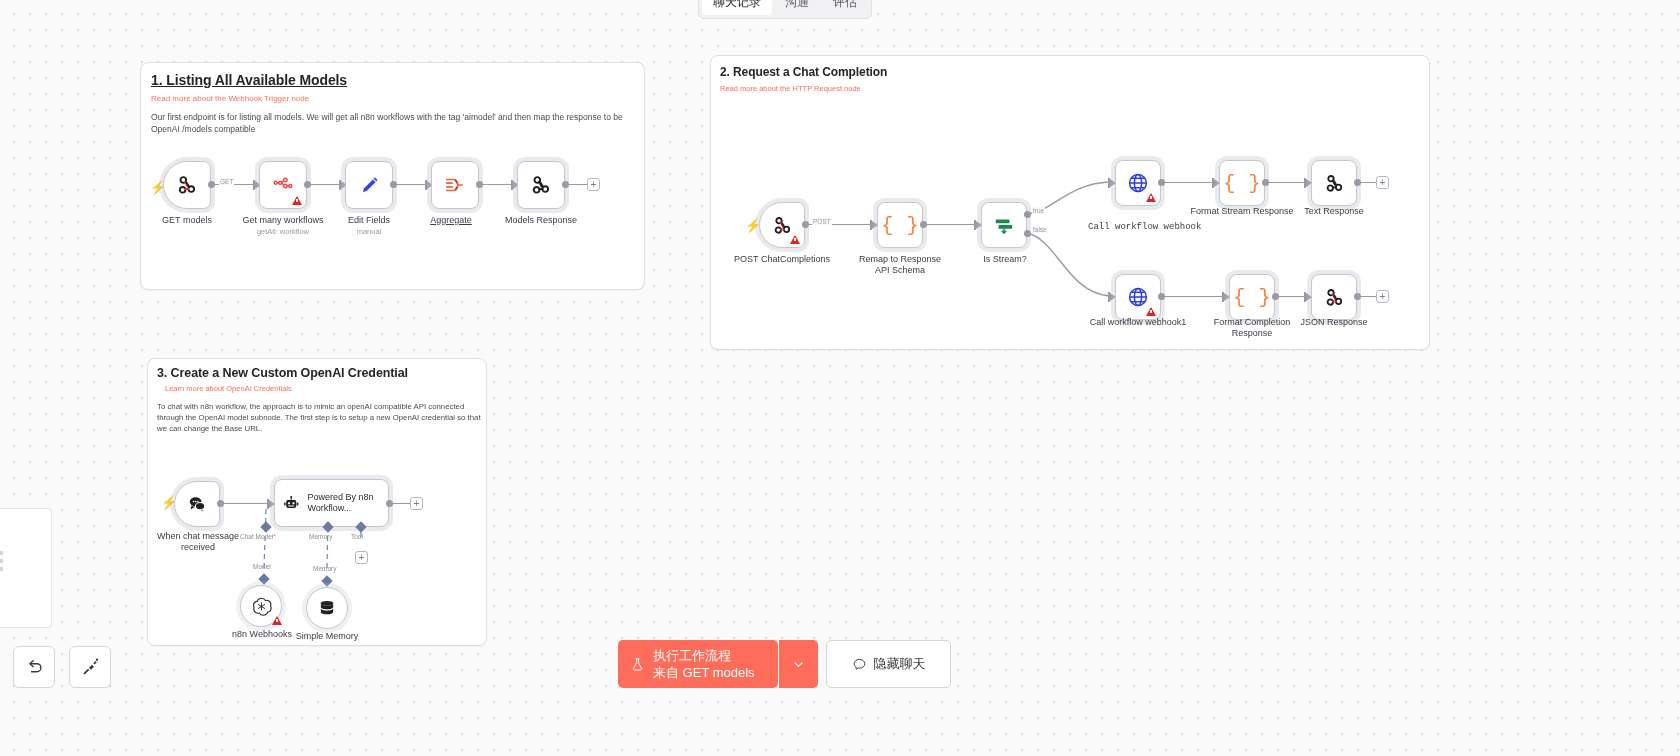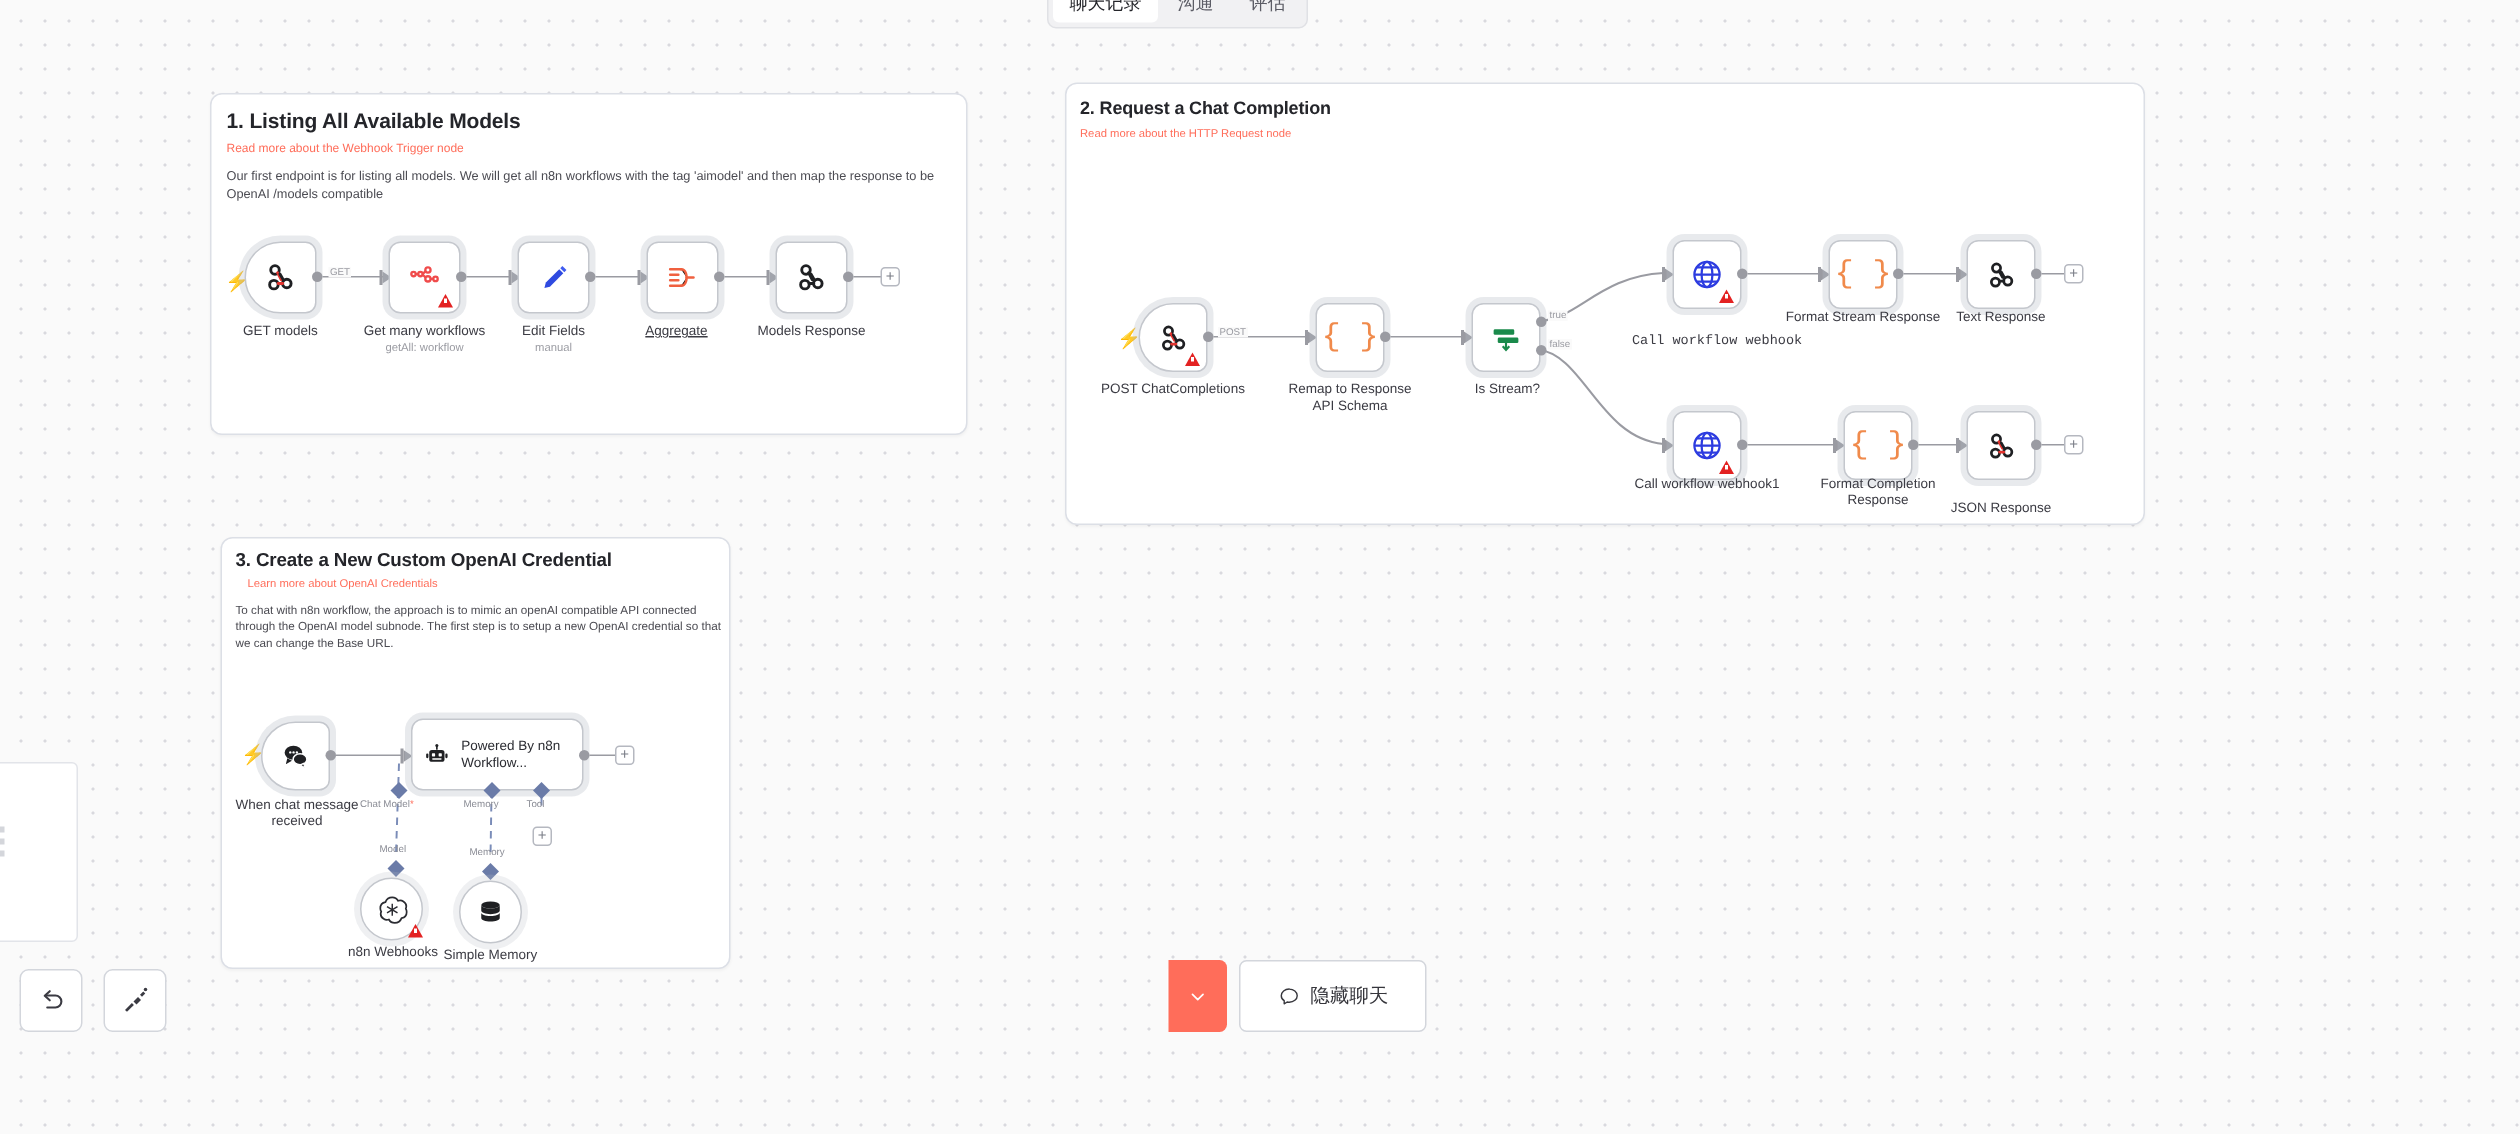--- a/index.html
+++ b/index.html
@@ -240,21 +240,21 @@
 
 <div id="canvas">
 
   <div class="tabs" style="left:698px; top:-14px;">
     <div class="tab active">聊天记录</div>
     <div class="tab">沟通</div>
     <div class="tab">评估</div>
   </div>
 
   <div class="sticky" style="left:140px; top:62px; width:505px; height:228px;">
-    <div class="sticky-title" style="position:absolute;left:10px;top:9px;font-size:14px;">1. Listing All Available Models</div>
+    <div class="sticky-title" style="position:absolute;left:10px;top:9px;font-size:14px;text-decoration:underline;">1. Listing All Available Models</div>
     <div class="sticky-link" style="position:absolute;left:10px;top:31px;font-size:8px;">Read more about the Webhook Trigger node</div>
     <div class="sticky-body" style="position:absolute;left:10px;top:48px;width:483px;font-size:8.5px;line-height:12px;">Our first endpoint is for listing all models. We will get all n8n workflows with the tag 'aimodel' and then map the response to be OpenAI /models compatible</div>
 
     <div class="bolt" style="left:9px;top:118px;">⚡</div>
 
     <div class="node trigger sel" style="left:22px;top:98px;width:48px;height:48px;">
       <svg class="ic" width="22" height="22" viewBox="0 0 24 24">
         <g fill="none" stroke="#1f2023" stroke-width="2.1" stroke-linecap="round">
           <circle cx="8" cy="6.5" r="3.1"></circle>
             <circle cx="16.6" cy="16.4" r="3.1"></circle>
@@ -469,21 +469,21 @@
         <g fill="none" stroke="#1f2023" stroke-width="2.1" stroke-linecap="round">
           <circle cx="8" cy="6.5" r="3.1"></circle>
             <circle cx="16.6" cy="16.4" r="3.1"></circle>
             <circle cx="7.2" cy="17.2" r="3.1"></circle>
           <path d="M9.9 8.6 12.6 13.6" stroke="#e3342f"></path>
             <path d="M13.6 16.4 10.3 16.4" stroke="#e3342f"></path>
             <path d="M14.2 14 11.6 9.4"></path>
         </g>
       </svg>
     </div>
-    <div class="node-label" style="left:578px;top:277px;width:90px;">JSON Response</div>
+    <div class="node-label" style="left:578px;top:261px;width:90px;">JSON Response</div>
     <div class="dot" style="left:643px;top:237px;"></div>
     <div class="wire" style="left:650px;top:240px;width:16px;"></div>
     <div class="plus" style="left:665px;top:234px;">+</div>
   </div>
 
   <div class="sticky" style="left:147px; top:358px; width:340px; height:288px;">
     <div class="sticky-title" style="position:absolute;left:9px;top:7px;font-size:12.5px;">3. Create a New Custom OpenAI Credential</div>
     <div class="sticky-link" style="position:absolute;left:17px;top:25px;font-size:7.5px;">Learn more about OpenAI Credentials</div>
     <div class="sticky-body" style="position:absolute;left:9px;top:42px;width:324px;font-size:7.8px;line-height:11px;">To chat with n8n workflow, the approach is to mimic an openAI compatible API connected through the OpenAI model subnode. The first step is to setup a new OpenAI credential so that we can change the Base URL.</div>
 
@@ -581,20 +581,29 @@
   </div>
   <div class="ctl" style="left:69px; top:646px;">
     <svg width="20" height="20" viewBox="0 0 24 24">
       <path d="M4 19.5 9.5 14l1.6 1.6L5.6 21z" fill="#3b3b43"></path>
       <path d="M10.8 12.8 14.4 9.2l2.4 2.4-3.6 3.6z" fill="#3b3b43"></path>
       <path d="M16 7.4 18.6 4.8l1.6 1.6-2.6 2.6z" fill="#3b3b43"></path>
       <circle cx="20.4" cy="3.2" r="1.4" fill="#3b3b43"></circle>
     </svg>
   </div>
 
+  <div class="run-btn" style="left:618px; top:640px; width:160px; height:48px; padding-left:12px; gap:8px;">
+    <svg width="15" height="15" viewBox="0 0 24 24">
+      <path d="M9.5 3h5M10.5 3v6.2L5.6 18.2a1.7 1.7 0 0 0 1.5 2.6h9.8a1.7 1.7 0 0 0 1.5-2.6L13.5 9.2V3" fill="none" stroke="#ffffff" stroke-width="1.6" stroke-linecap="round" stroke-linejoin="round"></path>
+    </svg>
+    <div>
+      <div class="txt">执行工作流程</div>
+      <div class="txt">来自 GET models</div>
+    </div>
+  </div>
   <div style="position:absolute;left:778px;top:646px;width:1px;height:36px;background:rgba(255,255,255,.55);"></div>
   <div class="run-caret" style="left:779px; top:640px; width:39px; height:48px; border-top-left-radius:0; border-bottom-left-radius:0;">
     <svg width="13" height="13" viewBox="0 0 24 24">
       <path d="M5.5 9 12 15.5 18.5 9" fill="none" stroke="#ffffff" stroke-width="2.1" stroke-linecap="round" stroke-linejoin="round"></path>
     </svg>
   </div>
 
   <div class="hide-chat" style="left:826px; top:640px; width:125px; height:48px;justify-content:center;">
     <svg width="15" height="15" viewBox="0 0 24 24">
       <path d="M12 3.8c-4.7 0-8.5 3.1-8.5 7 0 2.2 1.2 4.1 3.1 5.4v3.3l3.2-1.9c.7.15 1.4.22 2.2.22 4.7 0 8.5-3.1 8.5-7s-3.8-7-8.5-7z" fill="none" stroke="#36363c" stroke-width="1.5" stroke-linejoin="round"></path>

